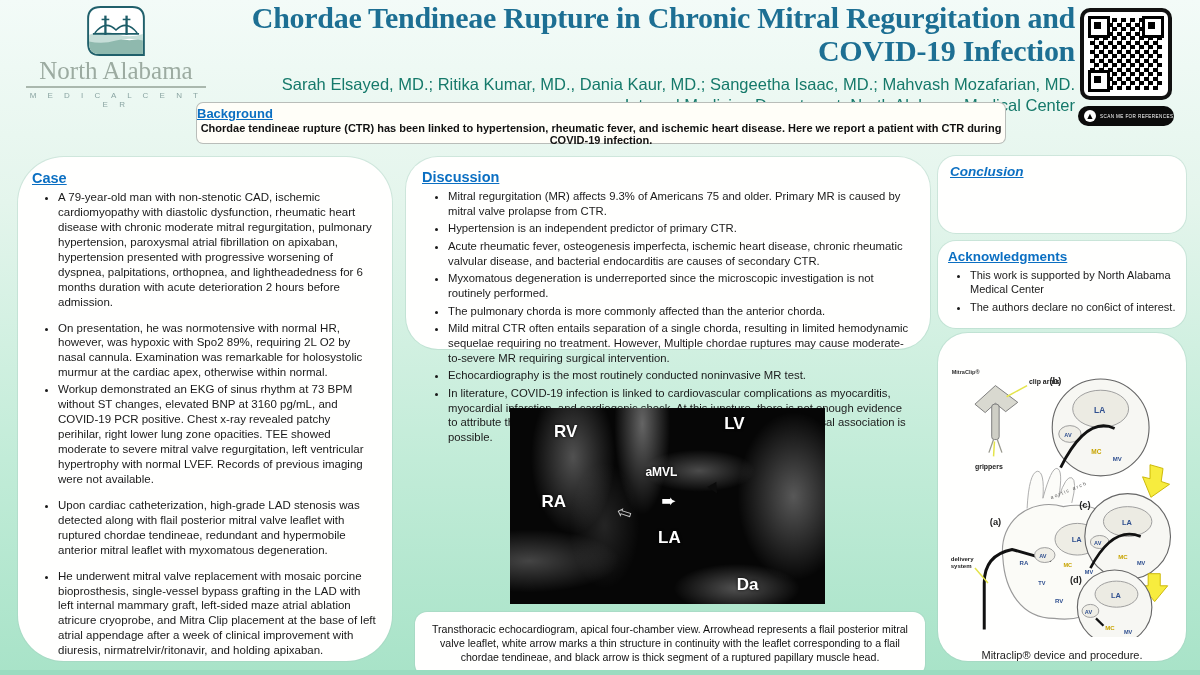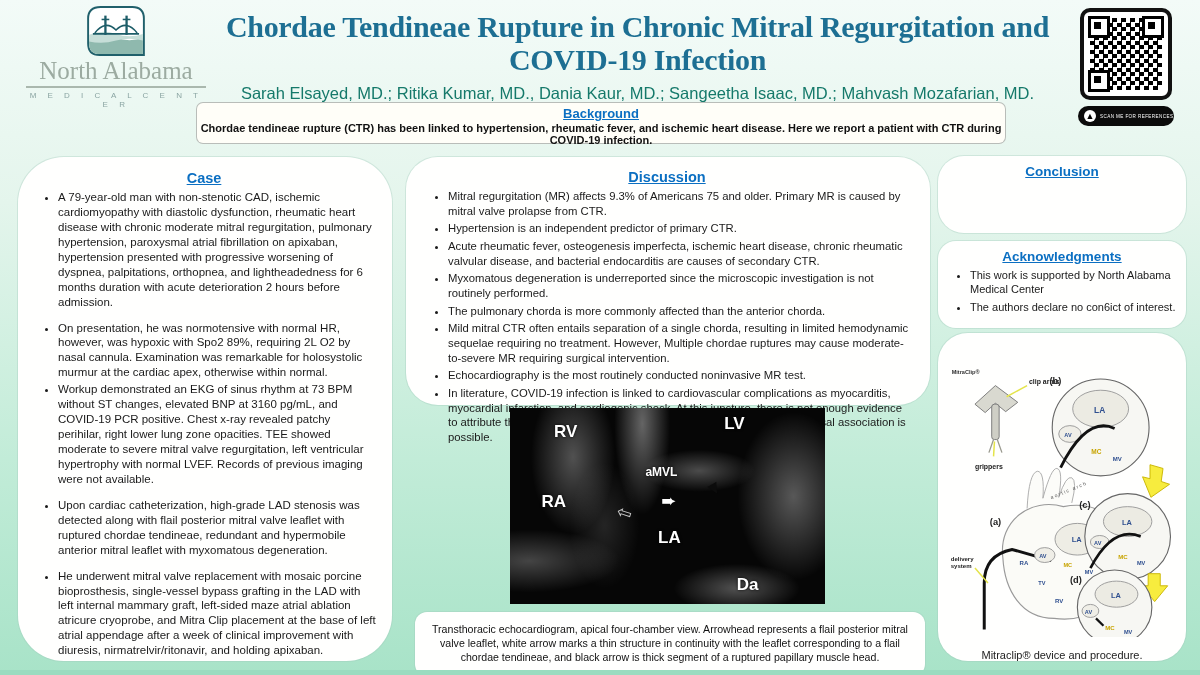--- a/index.html
+++ b/index.html
@@ -8,21 +8,21 @@
     background:linear-gradient(180deg,#f3fbf8 0%,#e4f5ec 30%,#c2ecd8 68%,#a8e3c8 100%);}
   .bottom-strip{position:absolute;left:0;bottom:0;width:100%;height:5px;background:#9bdcc0;}
 
   
   .logo{position:absolute;left:26px;top:6px;width:180px;text-align:center;}
   .logo-icon{display:block;margin:0 auto;}
   .logo-name{font-family:"Liberation Serif",serif;font-size:25px;color:#9caba1;line-height:1;
     border-bottom:2px solid #aab8ae;padding-bottom:3px;margin-top:2px;}
   .logo-sub{font-size:8px;letter-spacing:4.5px;color:#8ba5a3;margin-top:3px;}
 
-  .title-block{position:absolute;left:200px;top:10px;width:875px;text-align:center;}
+  .title-block{position:absolute;left:200px;top:1px;width:875px;text-align:right;}
   .poster-title{margin:0;font-family:"Liberation Serif",serif;font-weight:bold;
     font-size:30px;line-height:1.1;color:#1d6f93;letter-spacing:-0.3px;}
   .authors{margin-top:8px;font-size:16.5px;color:#15796a;}
   .affiliation{margin-top:2px;font-size:16.5px;color:#15796a;}
 
   .qr-block{position:absolute;right:26px;top:8px;width:96px;text-align:center;}
   .qr-box{width:74px;height:74px;margin:0 auto;border:4px solid #111;border-radius:10px;
     background:#fff;position:relative;padding:5px;box-sizing:content-box;}
   .qr-inner{position:absolute;left:6px;top:6px;right:6px;bottom:6px;
     background:repeating-conic-gradient(#000 0% 25%, #fff 0% 50%) 0 0/9px 9px;}
@@ -30,36 +30,36 @@
   .finder::after{content:"";position:absolute;left:3px;top:3px;width:7px;height:7px;background:#000;}
   .finder.tl{left:4px;top:4px;} .finder.tr{right:4px;top:4px;} .finder.bl{left:4px;bottom:4px;}
   .qr-pill{margin-top:6px;background:#0b0b0b;border-radius:10px;color:#fff;
     display:flex;align-items:center;gap:4px;padding:3px 6px;height:14px;}
   .pdf-circle{width:12px;height:12px;border-radius:50%;background:#fff;color:#000;
     font-size:9px;line-height:12px;font-weight:bold;flex:0 0 auto;}
   .qr-pill-text{font-size:4.6px;letter-spacing:.4px;white-space:nowrap;}
 
   
   .panel{position:absolute;background:#fffffe;box-shadow:0 0 0 1px rgba(160,200,185,.35);}
-  .sec-heading{font-weight:bold;color:#0b6fc2;text-decoration:underline;text-align:center;
+  .sec-heading{font-weight:bold;color:#0b6fc2;text-decoration:underline;
     font-size:14.5px;margin:0 0 4px 0;}
   ul.bullets{margin:0;padding-left:26px;font-size:11.5px;color:#1a1a1a;line-height:1.3;}
   ul.bullets li{margin-bottom:3px;}
 
   .background-box{left:197px;top:103px;width:808px;height:40px;border-radius:6px;
     background:#fffef8;box-shadow:0 0 0 1px #b9bdb9;padding-top:3px;box-sizing:border-box;}
   .background-box .sec-heading{font-size:13px;margin-bottom:1px;}
   .background-text{margin:0;text-align:center;font-size:11px;font-weight:bold;color:#111;}
 
   .case-panel{left:18px;top:157px;width:374px;height:504px;border-radius:46px;
     padding:13px 16px 10px 14px;box-sizing:border-box;}
   .case-panel ul.bullets li{margin-bottom:11px;}
   .case-panel ul.bullets li:nth-child(2){margin-bottom:2px;}
 
-  .discussion-panel{left:406px;top:157px;width:524px;height:248px;border-radius:32px;
+  .discussion-panel{left:406px;top:157px;width:524px;height:192px;border-radius:32px;
     padding:12px 18px 8px 16px;box-sizing:border-box;}
   .discussion-panel ul.bullets{font-size:11.3px;}
 
   
   .echo{position:absolute;left:510px;top:408px;width:315px;height:196px;background:
     radial-gradient(60px 110px at 20% 25%,rgba(255,255,255,.30),transparent 70%),
     radial-gradient(40px 130px at 42% 8%,rgba(255,255,255,.38),transparent 70%),
     radial-gradient(80px 30px at 60% 32%,rgba(255,255,255,.28),transparent 70%),
     radial-gradient(80px 120px at 90% 45%,rgba(255,255,255,.33),transparent 70%),
     radial-gradient(130px 45px at 6% 78%,rgba(255,255,255,.25),transparent 70%),
@@ -68,22 +68,22 @@
     #060606;}
   .echo-label{position:absolute;color:#fff;font-weight:bold;font-size:17px;
     font-family:"Liberation Sans",sans-serif;text-shadow:0 0 3px #000;}
   .echo-label.small{font-size:12px;}
   .echo-arrow{position:absolute;font-size:18px;line-height:1;}
 
   .caption-box{left:415px;top:612px;width:510px;height:64px;border-radius:12px;
     display:flex;align-items:center;justify-content:center;padding:4px 12px;box-sizing:border-box;}
   .caption-box p{margin:0;text-align:center;font-size:10.6px;line-height:1.3;color:#111;}
 
-  .conclusion-panel{left:938px;top:156px;width:248px;height:77px;border-radius:26px;
-    padding:8px 12px;box-sizing:border-box;}
+  .conclusion-panel{left:938px;top:156px;width:248px;height:77px;border-radius:18px;
+    padding:8px 12px;box-sizing:border-box;font-style:italic;}
   .conclusion-panel p{margin:2px 0 0 0;font-size:11px;line-height:1.25;color:#111;}
   .conclusion-panel .sec-heading{font-size:13.5px;margin-bottom:0;}
 
   .ack-panel{left:938px;top:241px;width:248px;height:87px;border-radius:18px;
     padding:8px 10px;box-sizing:border-box;}
   .ack-panel .sec-heading{font-size:13.5px;}
   .ack-panel ul.bullets{font-size:11px;padding-left:22px;}
 
   .figure-panel{left:938px;top:333px;width:248px;height:328px;border-radius:30px;
     padding:6px 4px 4px 4px;box-sizing:border-box;text-align:center;}

